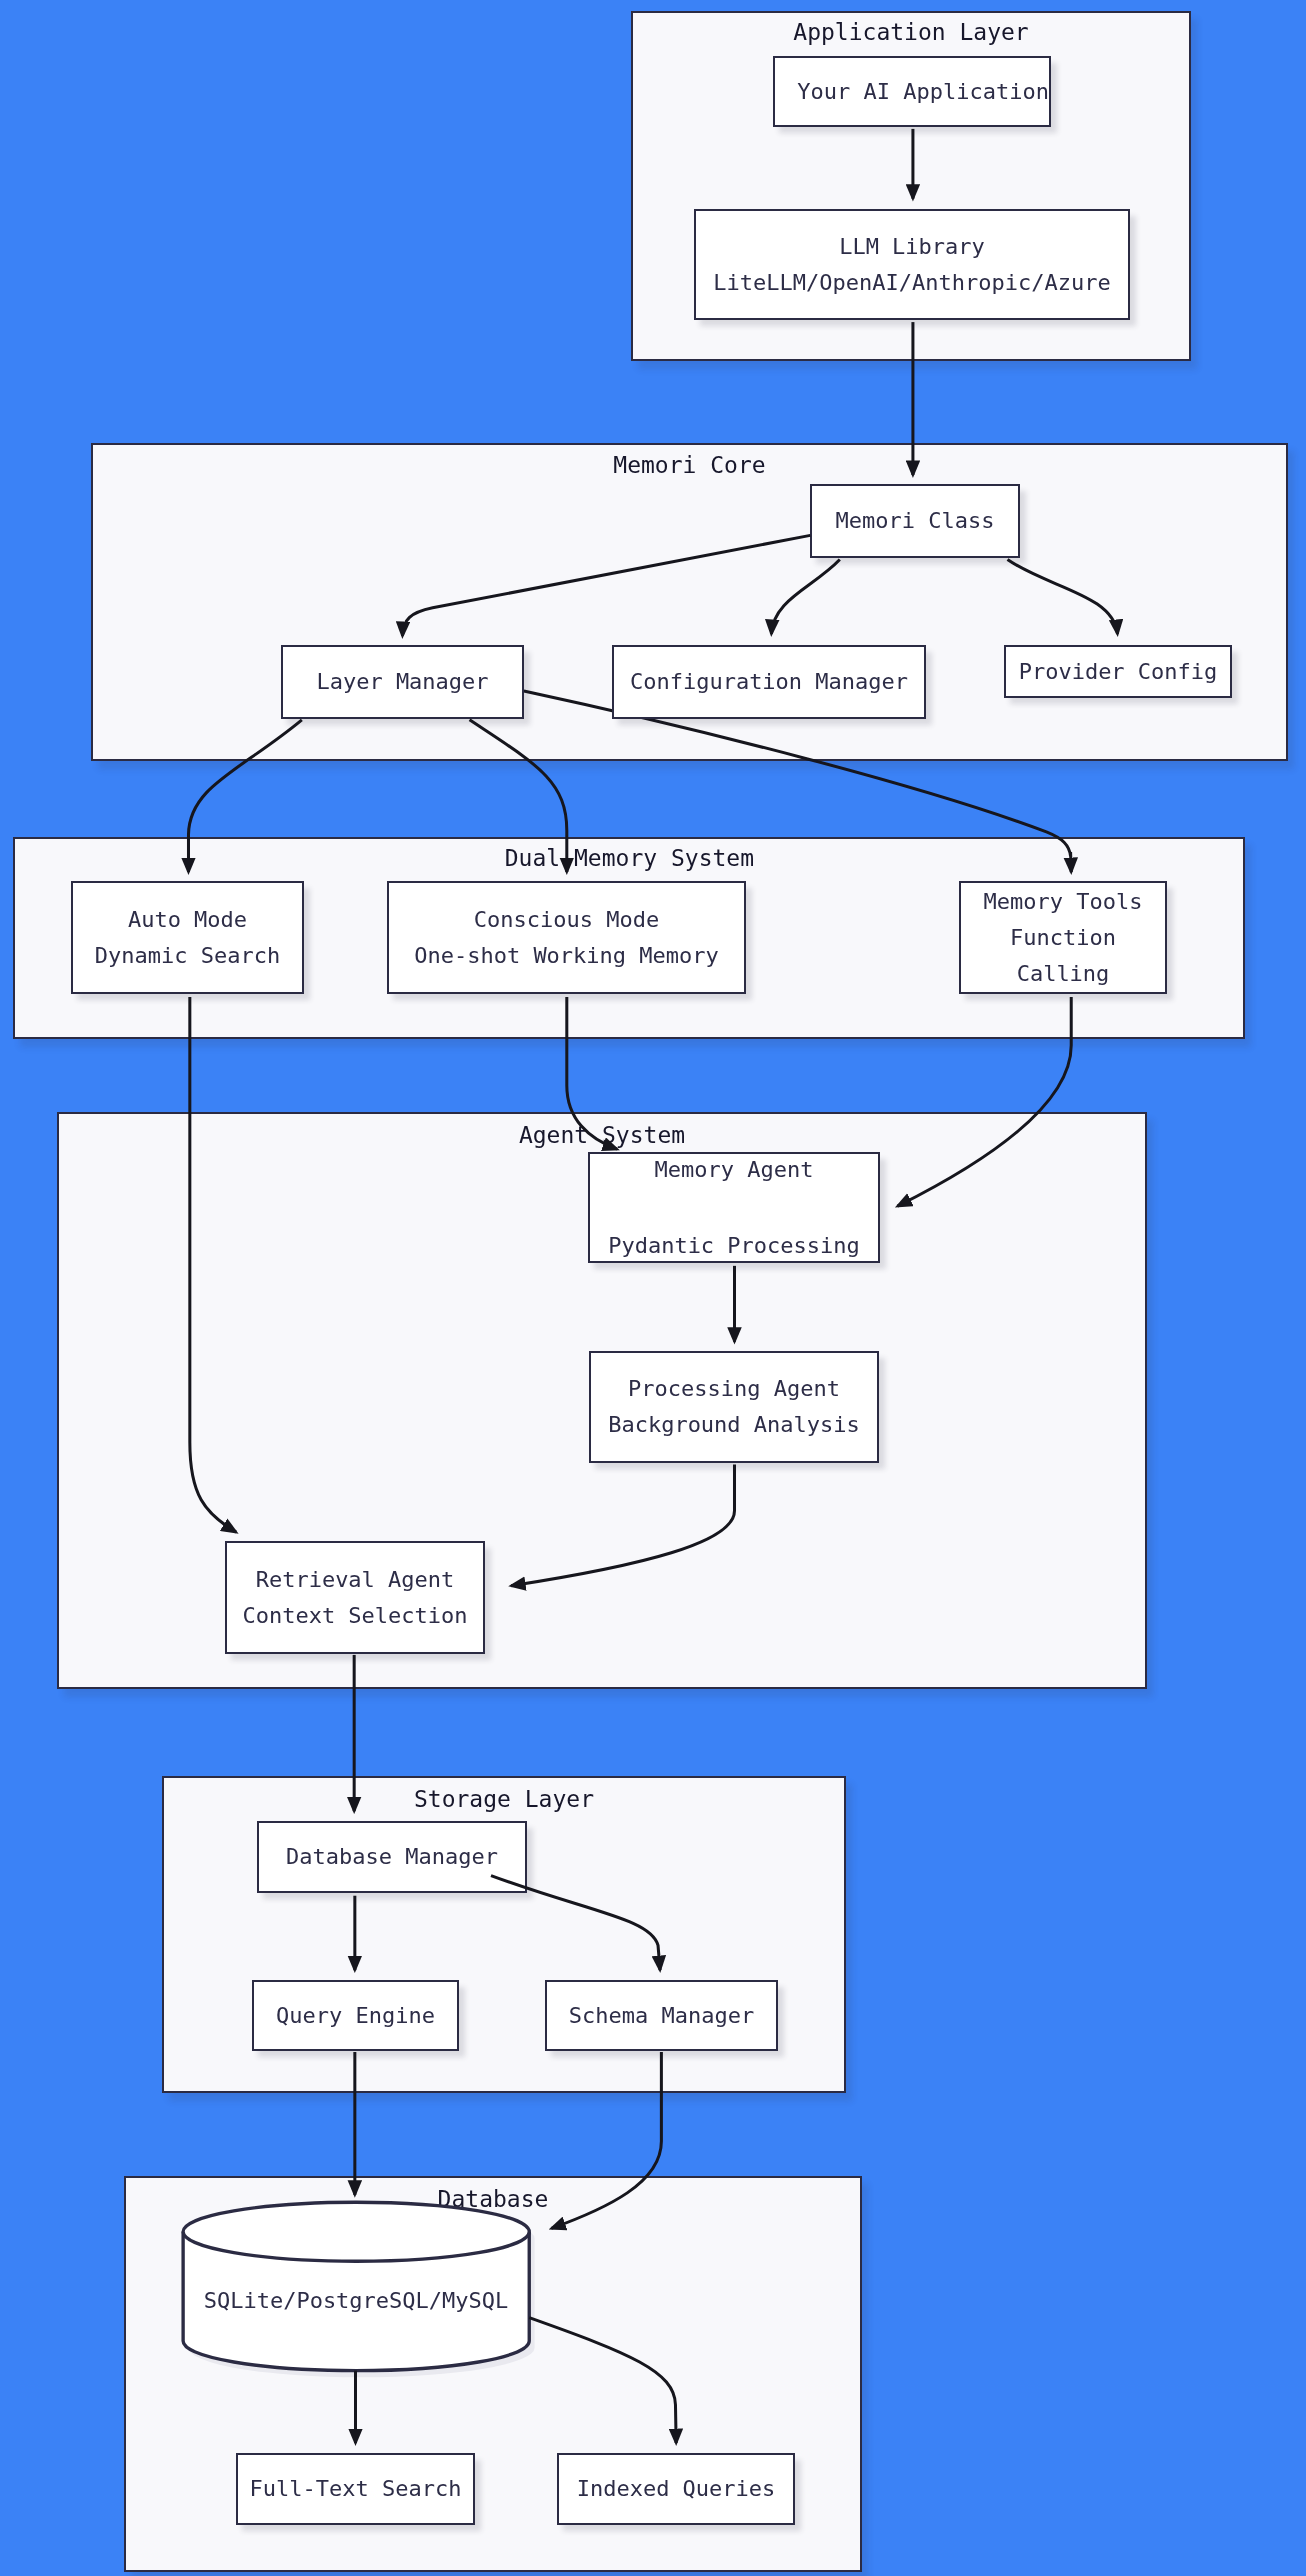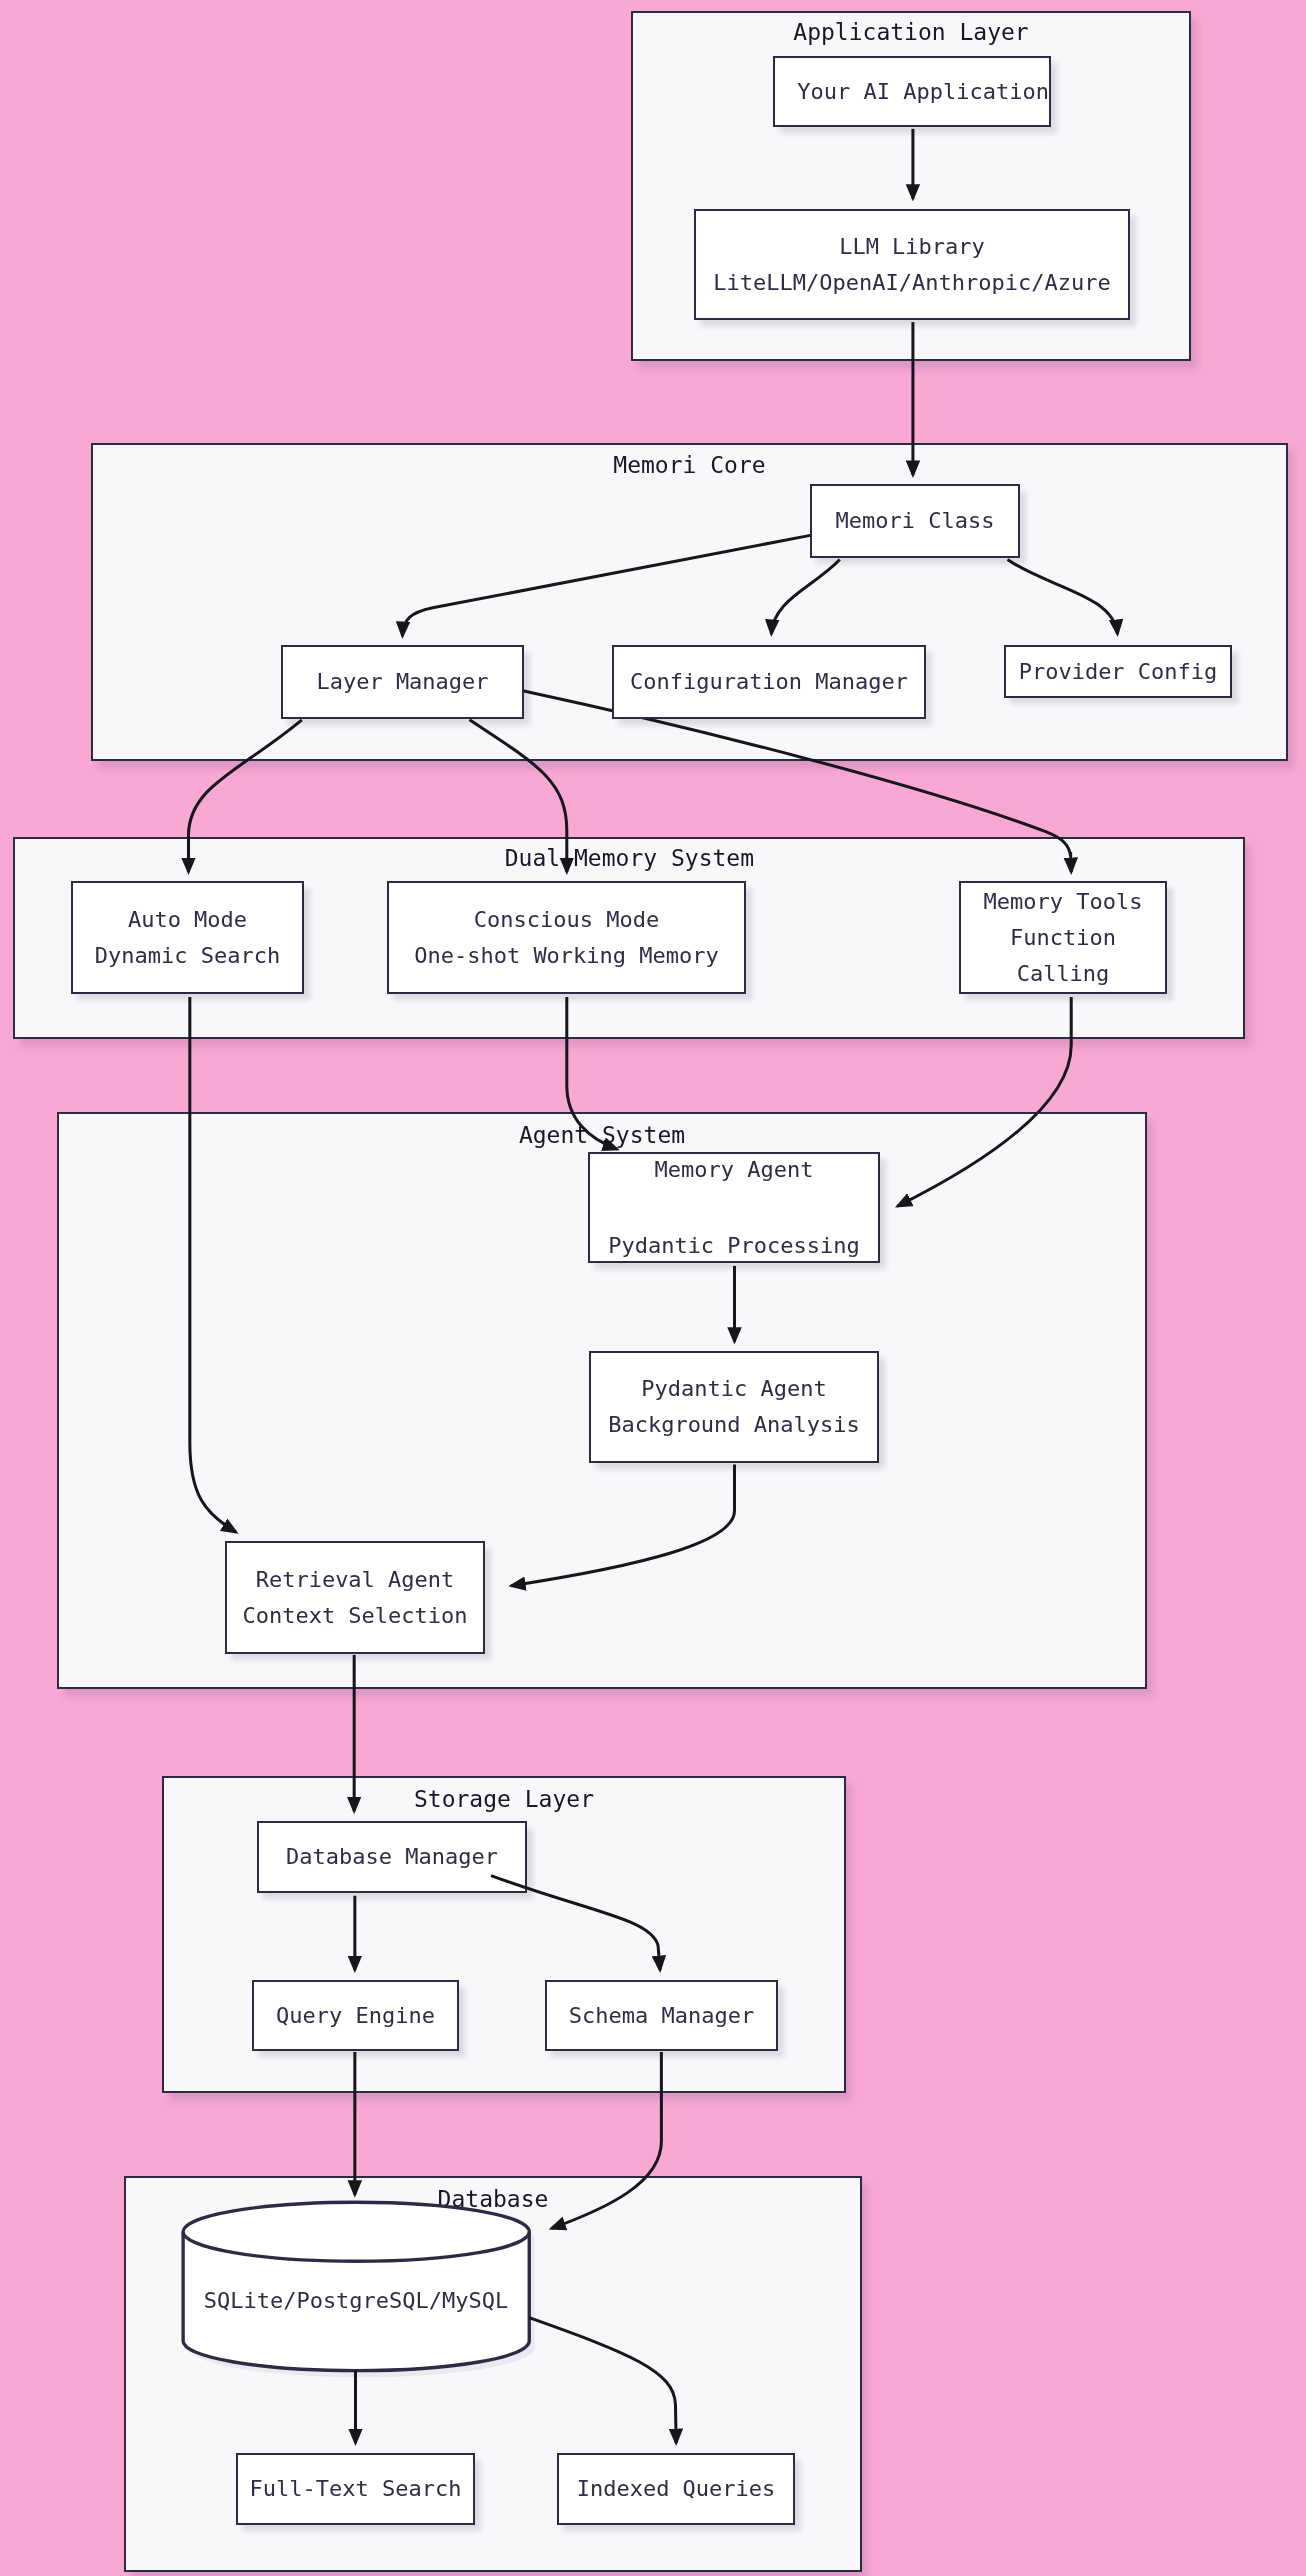--- a/index.html
+++ b/index.html
@@ -1,20 +1,20 @@
 <!DOCTYPE html>
 <html style="font-size:10.7px"><head>
 <meta charset="utf-8">
 <style>
   html, body { margin: 0; padding: 0; background: #ffffff; }
   .canvas {
     position: relative;
     width: 1306px;
     height: 2576px;
-    background: #f9a8d4;
+    background: #3b82f6;
     font-family: "DejaVu Sans Mono", "Liberation Mono", monospace;
     overflow: hidden;
   }
   .container {
     position: absolute;
     background: #f8f8fb;
     border: 2.7px solid #2b2b43;
     box-sizing: border-box;
     box-shadow: 6.7px 8px 6.7px rgba(43,43,67,0.13);
     z-index: 1;
@@ -136,21 +136,21 @@
     <span>Memory Tools</span>
     <span>Function Calling</span>
   </div>
 
   <div class="node" style="left:588px; top:1152px; width:292px; height:111px;gap:40px;">
     <span>Memory Agent</span>
     <span>Pydantic Processing</span>
   </div>
 
   <div class="node" style="left:589px; top:1351px; width:290px; height:112px;">
-    <span>Pydantic Agent</span>
+    <span>Processing Agent</span>
     <span>Background Analysis</span>
   </div>
 
   <div class="node" style="left:225px; top:1541px; width:260px; height:113px;">
     <span>Retrieval Agent</span>
     <span>Context Selection</span>
   </div>
 
   <div class="node" style="left:220px; top:1821px; width:270px; height:72px;margin-left:37px;">
     <span>Database Manager</span>

